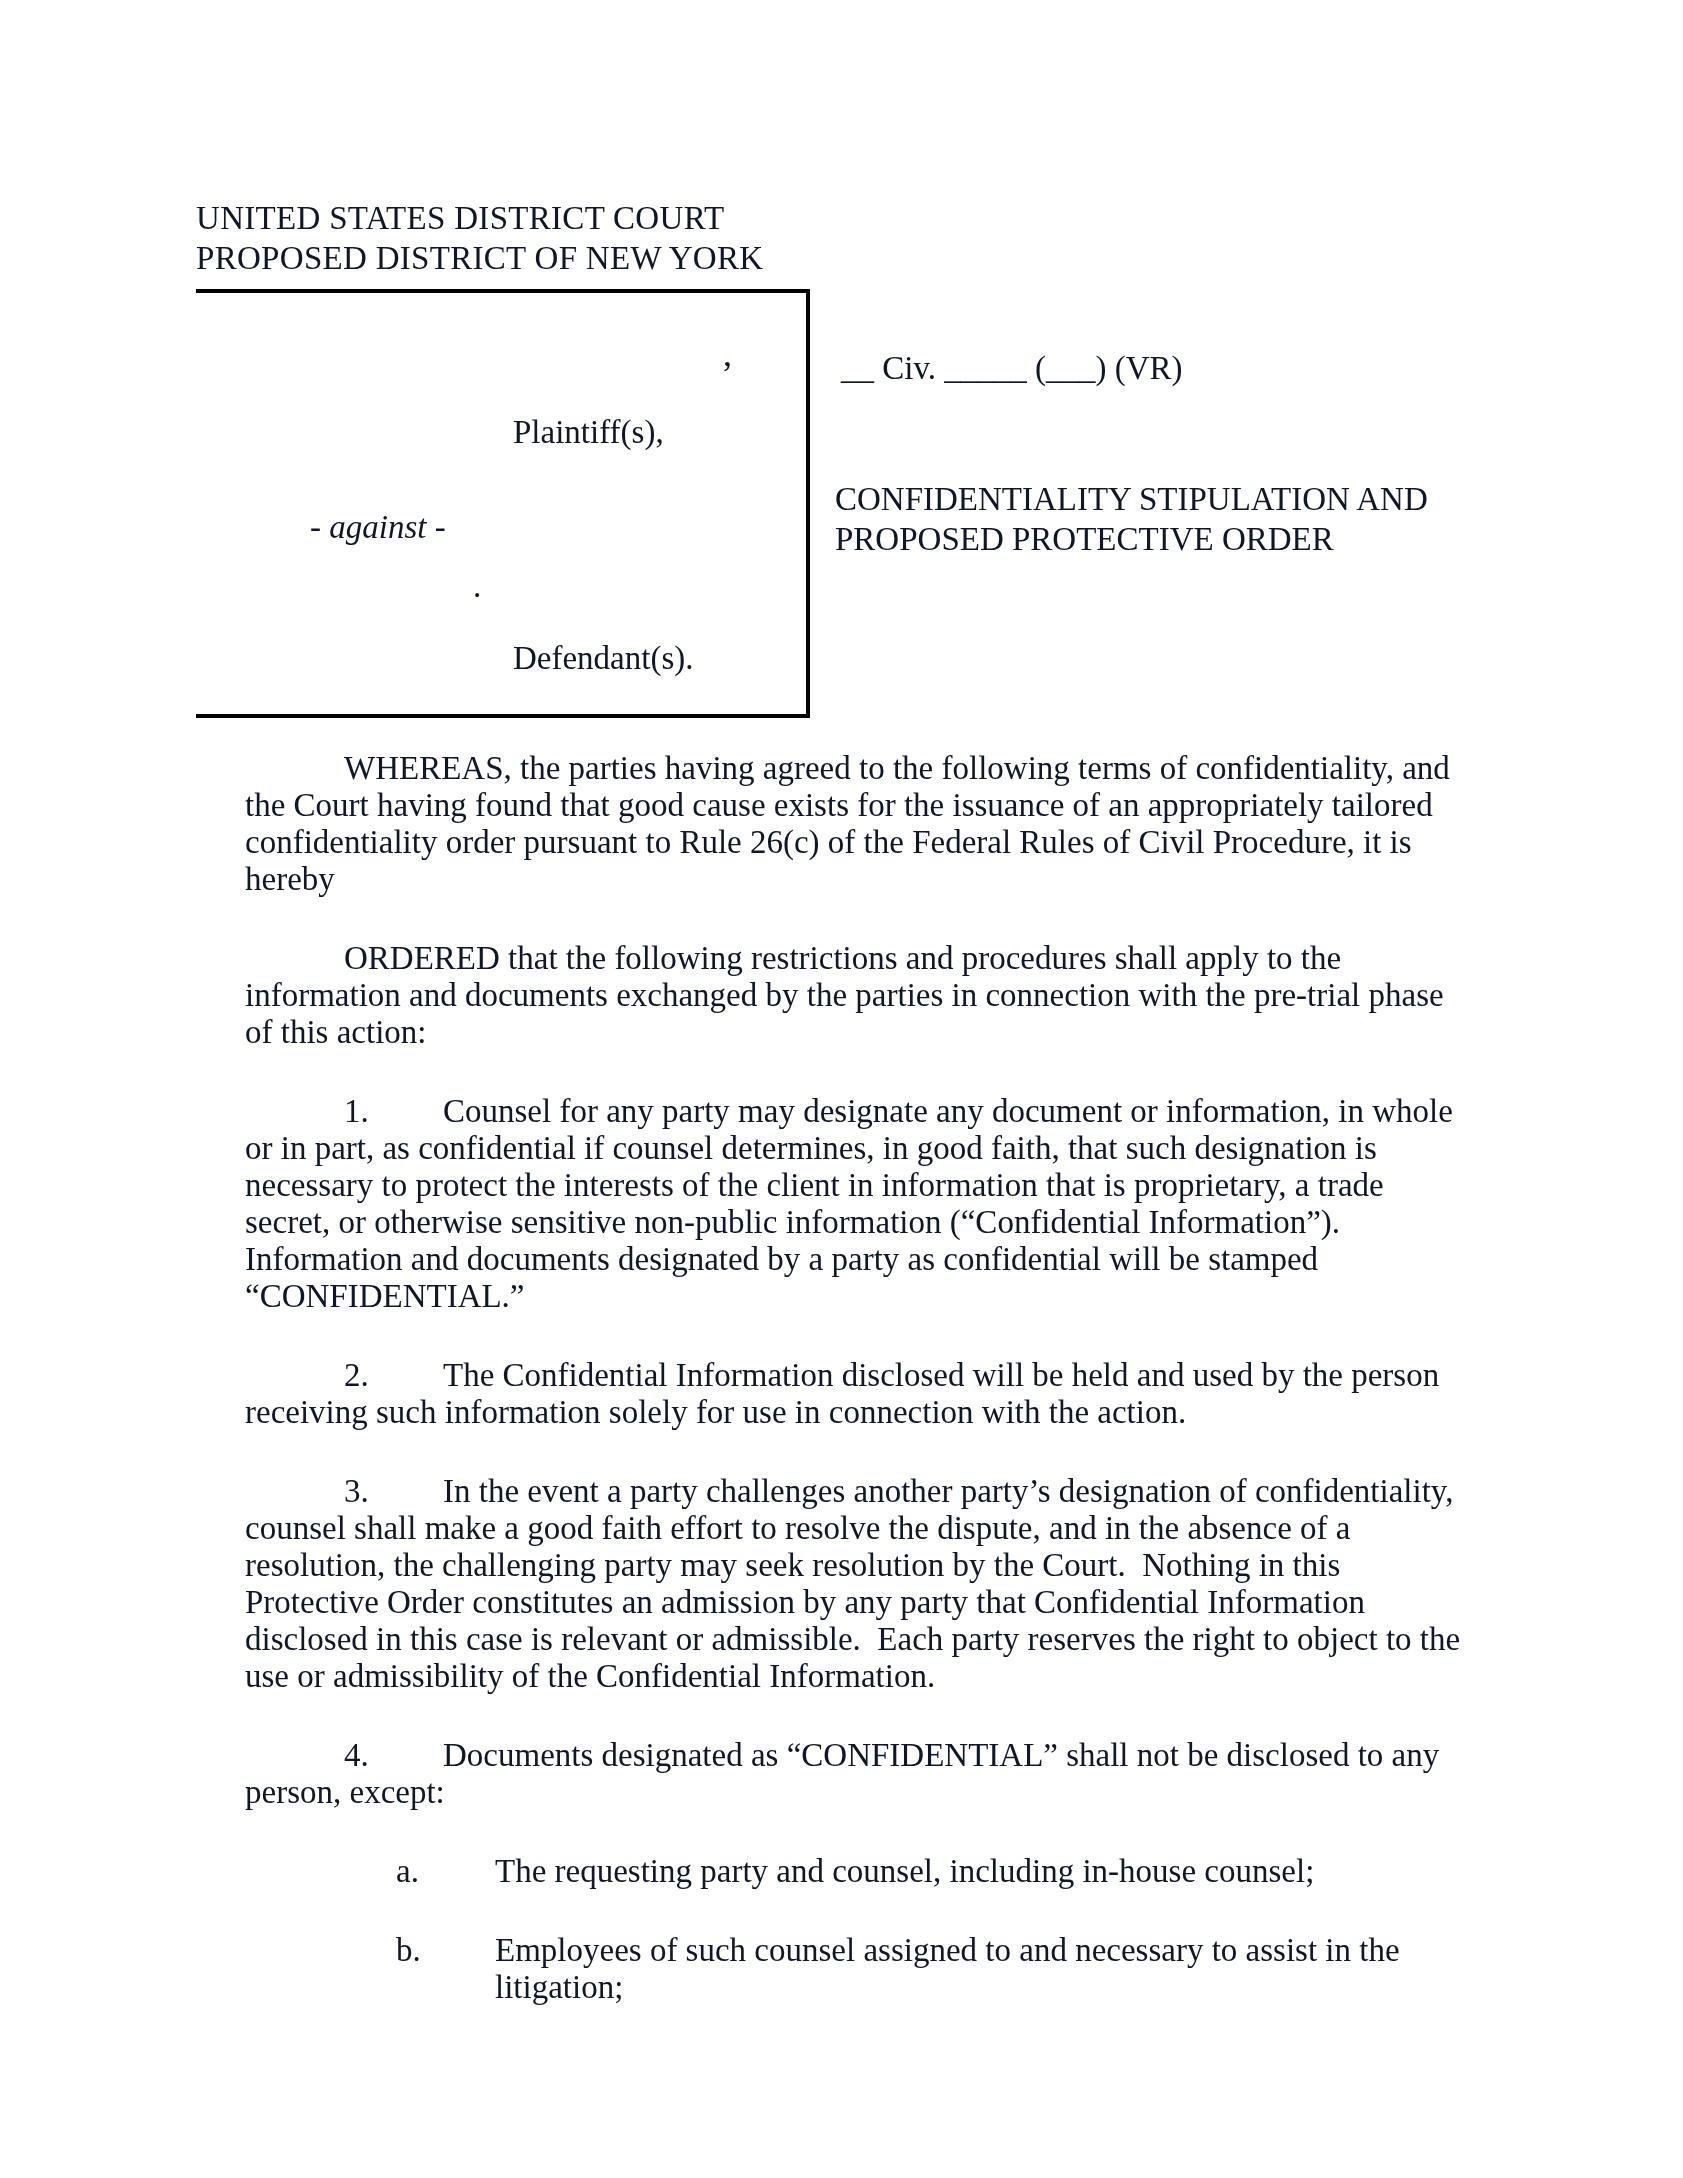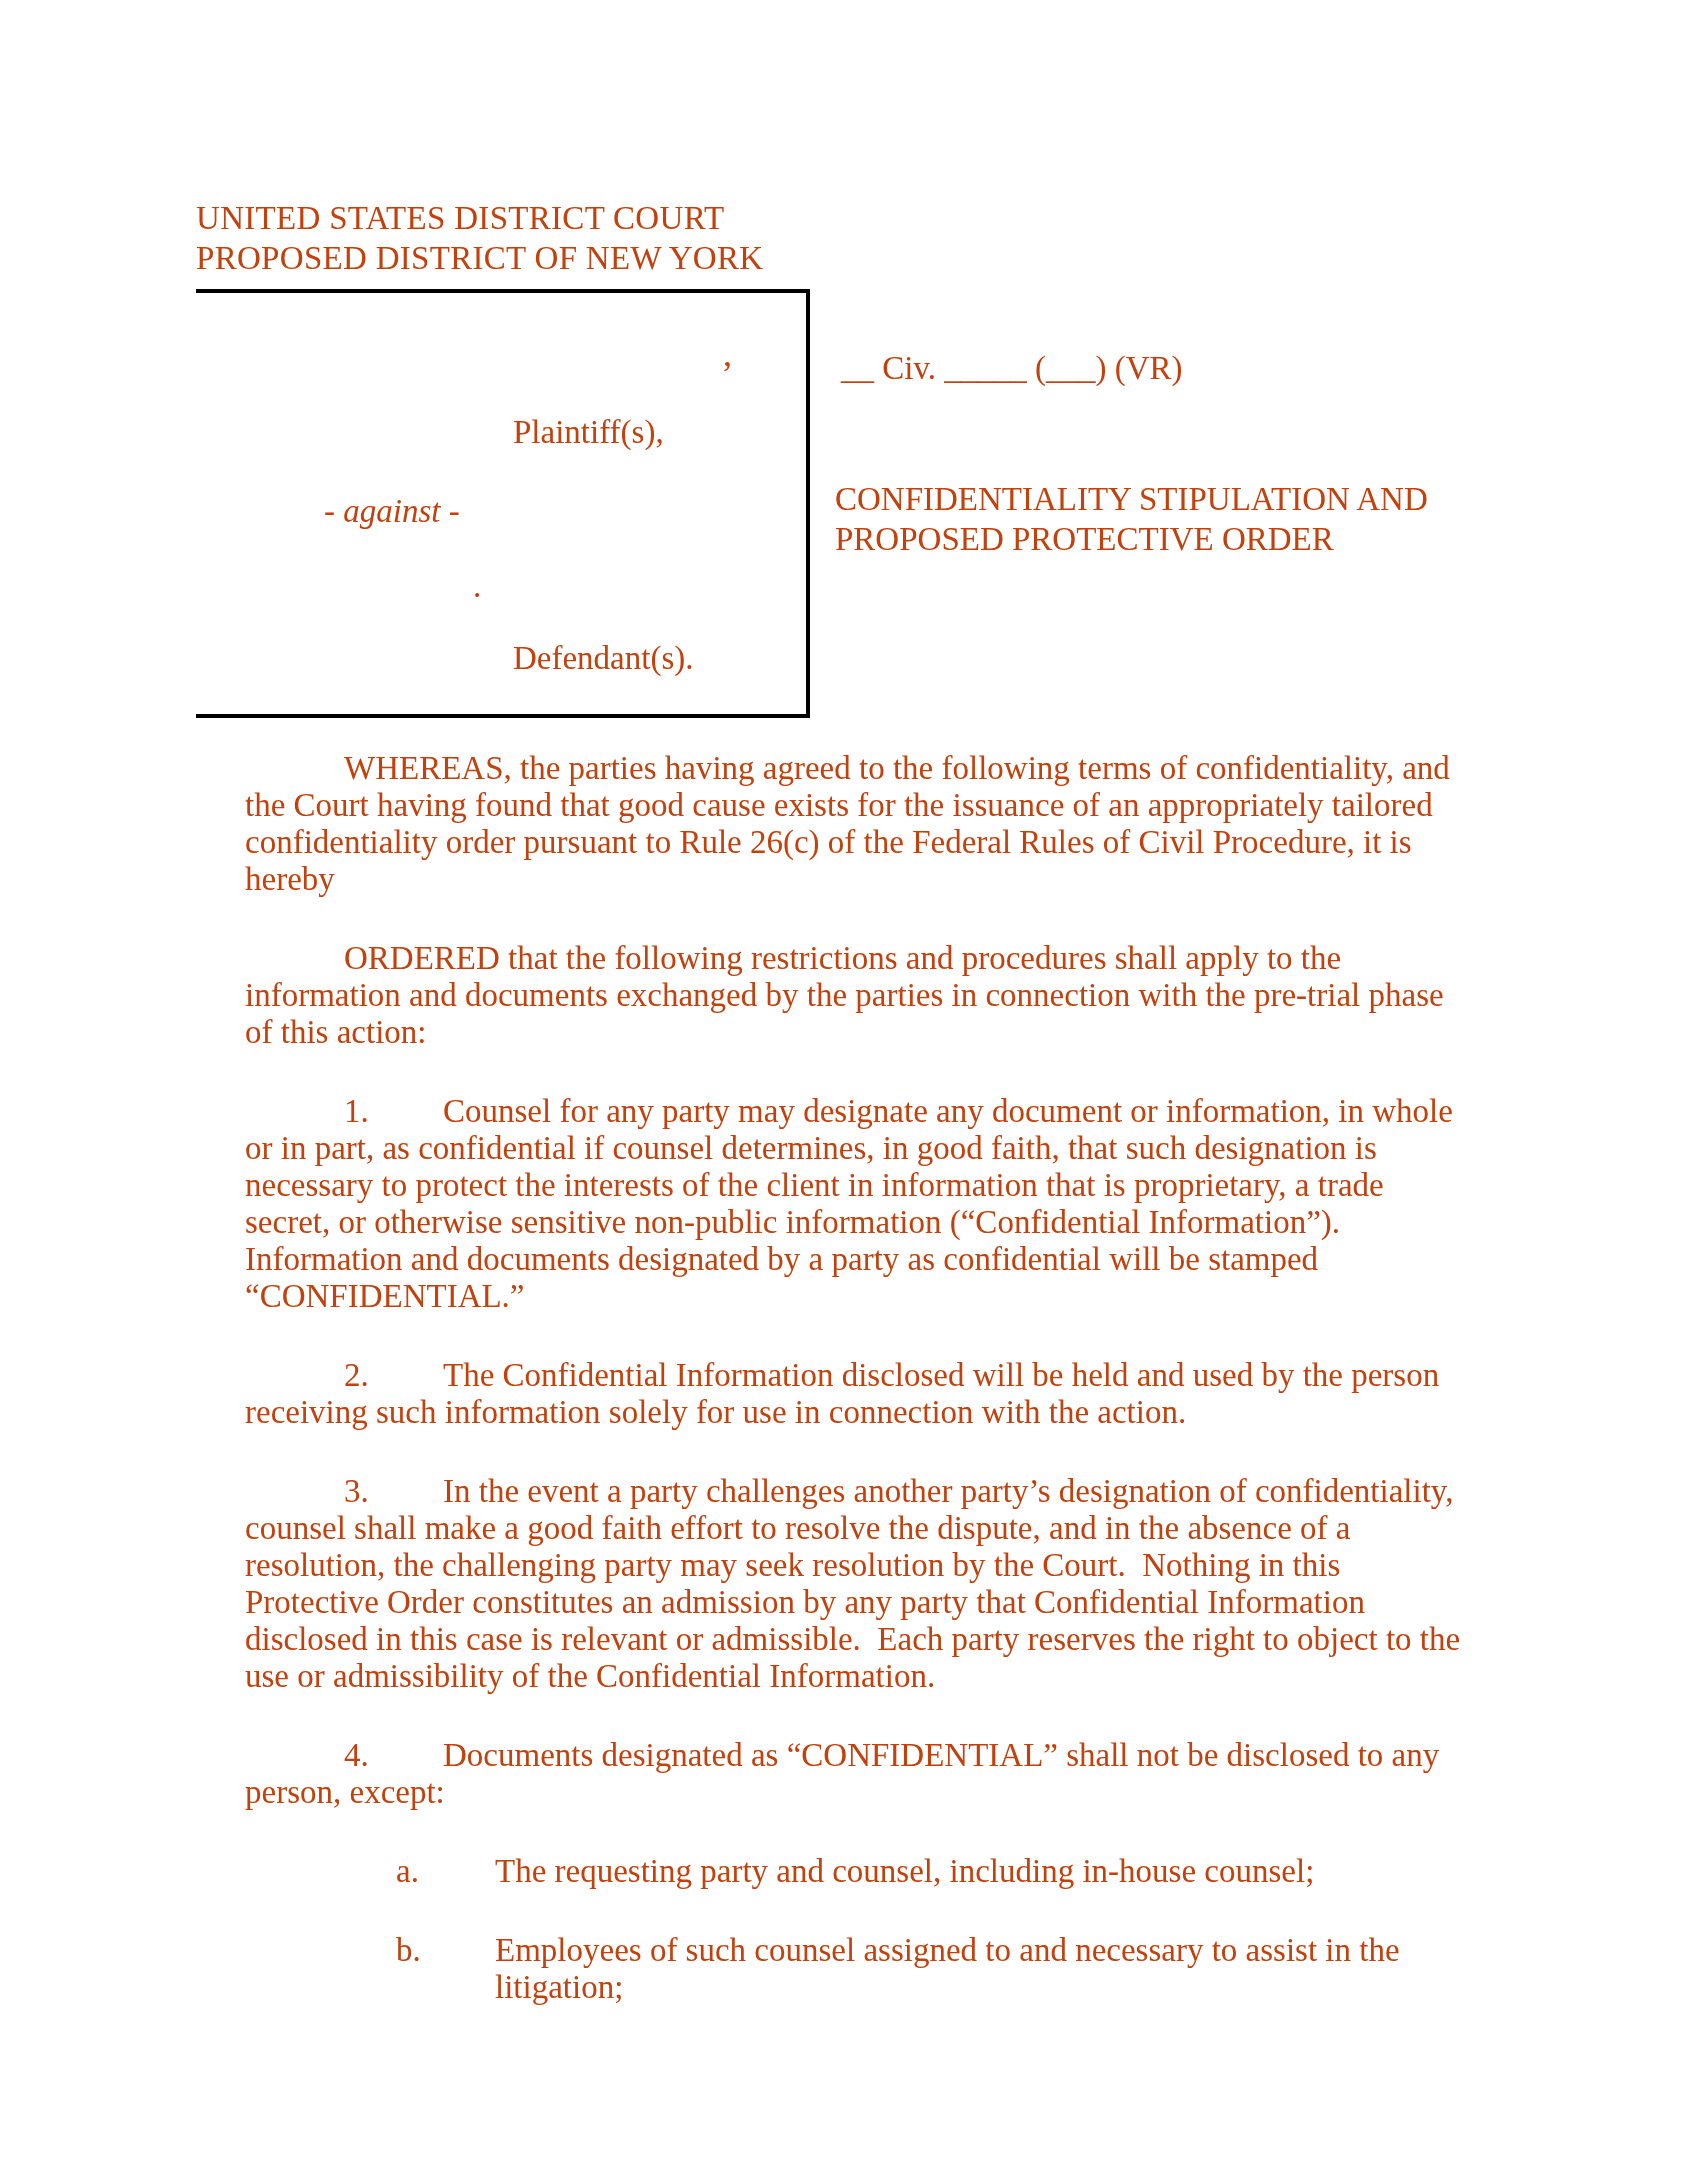--- a/index.html
+++ b/index.html
@@ -5,21 +5,21 @@
   html, body {
     margin: 0;
     padding: 0;
     background: #ffffff;
   }
   .page {
     position: relative;
     width: 1683px;
     height: 2178px;
     background: #ffffff;
-    color: #c2410c;
+    color: #0f172a;
     font-family: "Liberation Serif", serif;
     font-size: 33px;
     overflow: hidden;
   }
   
   .court-header {
     position: absolute;
     left: 196px;
     top: 198px;
     line-height: 40px;
@@ -32,21 +32,21 @@
     top: 289px;
     width: 610px;
     height: 421px;
     border-top: 4px solid #000;
     border-right: 4px solid #000;
     border-bottom: 4px solid #000;
   }
   .caption-box span { position: absolute; white-space: nowrap; }
   .cap-comma     { left: 527px; top: 40px;  font-size: 36px; }
   .cap-plaintiff { left: 317px; top: 121px; }
-  .cap-against   { left: 114px; top: 200px; font-style: italic; margin-left: 14px; }
+  .cap-against   { left: 114px; top: 216px; font-style: italic; }
   .cap-dot       { left: 277px; top: 275px; }
   .cap-defendant { left: 317px; top: 347px; }
   
   .case-line {
     position: absolute;
     left: 835px;
     top: 350px;
     white-space: nowrap;
     margin-left: 6px;
   }

